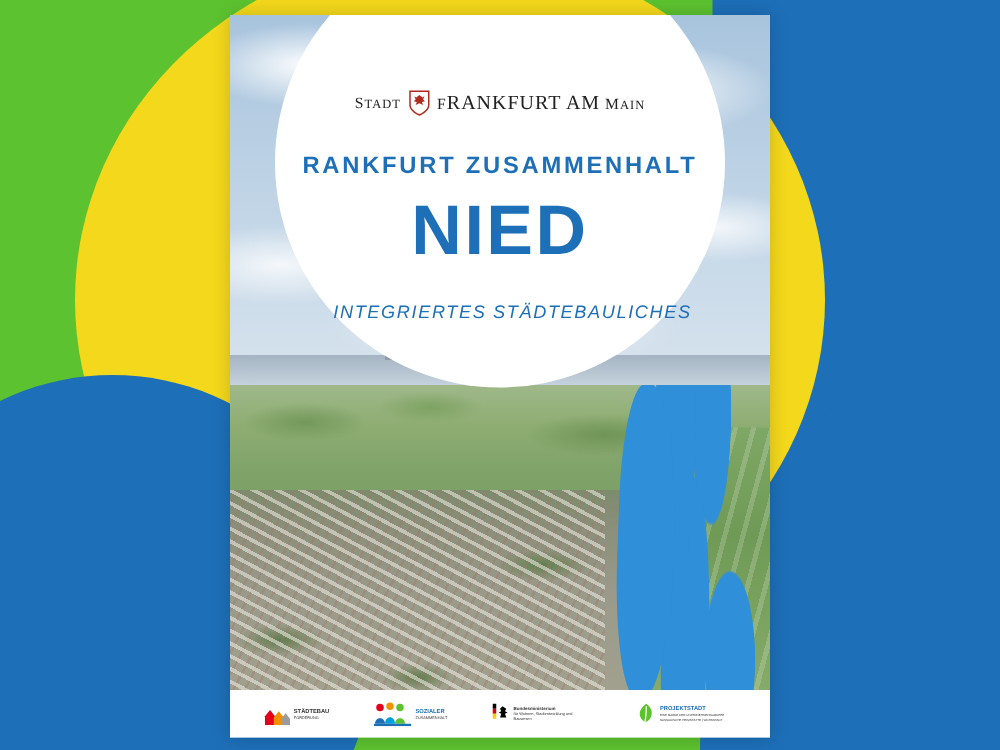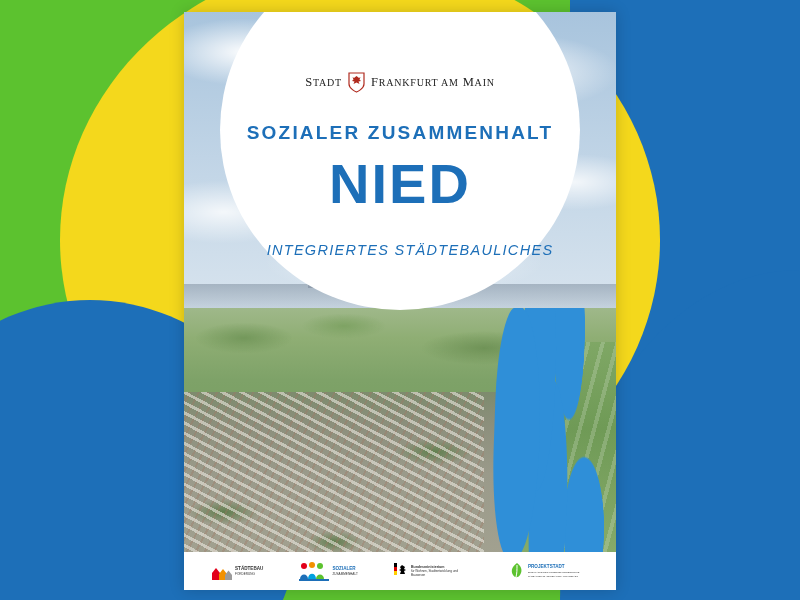--- a/index.html
+++ b/index.html
@@ -348,26 +348,26 @@
 
     <div class="white-circle"></div>
 
     <div class="crest-wrap">
       <span class="crest-row">
         <span class="crest-text">S<span style="font-size:10px">TADT</span></span>
         <svg class="crest-shield" viewBox="0 0 17 21">
           <path d="M1 1 H16 V12 C16 17 8.5 20 8.5 20 C8.5 20 1 17 1 12 Z" fill="#ffffff" stroke="#b02a1e" stroke-width="1.2"></path>
           <path d="M8.5 4 L6 6 L4.5 5 L5.5 7.5 L4 9 L6.5 9.5 L5.5 12 L8.5 10.5 L11.5 12 L10.5 9.5 L13 9 L11.5 7.5 L12.5 5 L11 6 Z" fill="#b02a1e"></path>
         </svg>
-        <span class="crest-text">F<span style="font-size:10px">RANKFURT AM</span> M<span style="font-size:10px">AIN</span></span>
+        <span class="crest-text">F<span style="font-size:16px">RANKFURT AM</span> M<span style="font-size:10px">AIN</span></span>
       </span>
       <span class="sr">Stadt Frankfurt am Main</span>
     </div>
 
-    <div class="kicker">SOZIALER ZUSAMMENHALT</div>
+    <div class="kicker">RANKFURT ZUSAMMENHALT</div>
     <div class="bigtitle">NIED</div>
     <div class="subtitle">
       <div>INTEGRIERTES STÄDTEBAULICHES</div>
     </div>
 
     <div class="footer">
 
       <div class="logo">
         <svg class="mark" width="22" height="20" viewBox="0 0 22 20">
           <path d="M2 12 L6 7 L10 12 V19 H2 Z" fill="#e2001a"></path>

